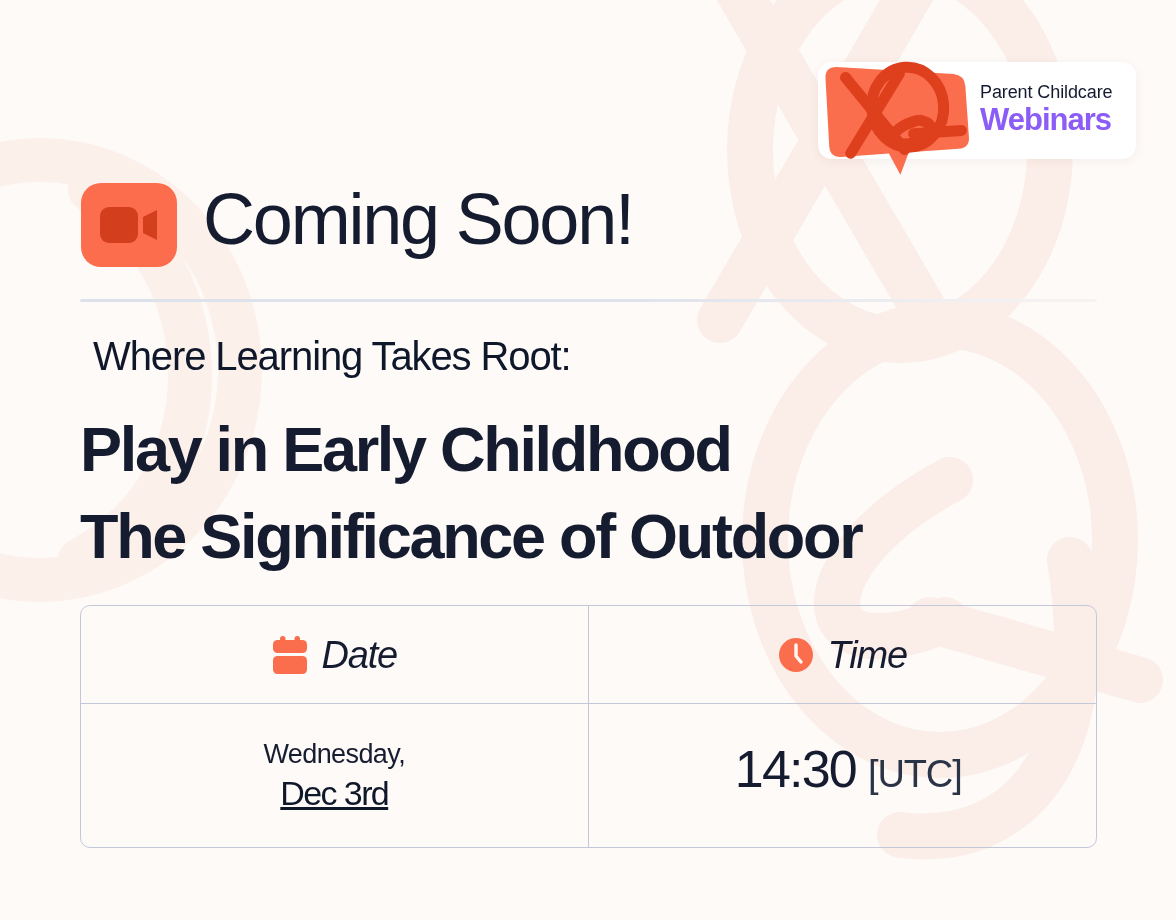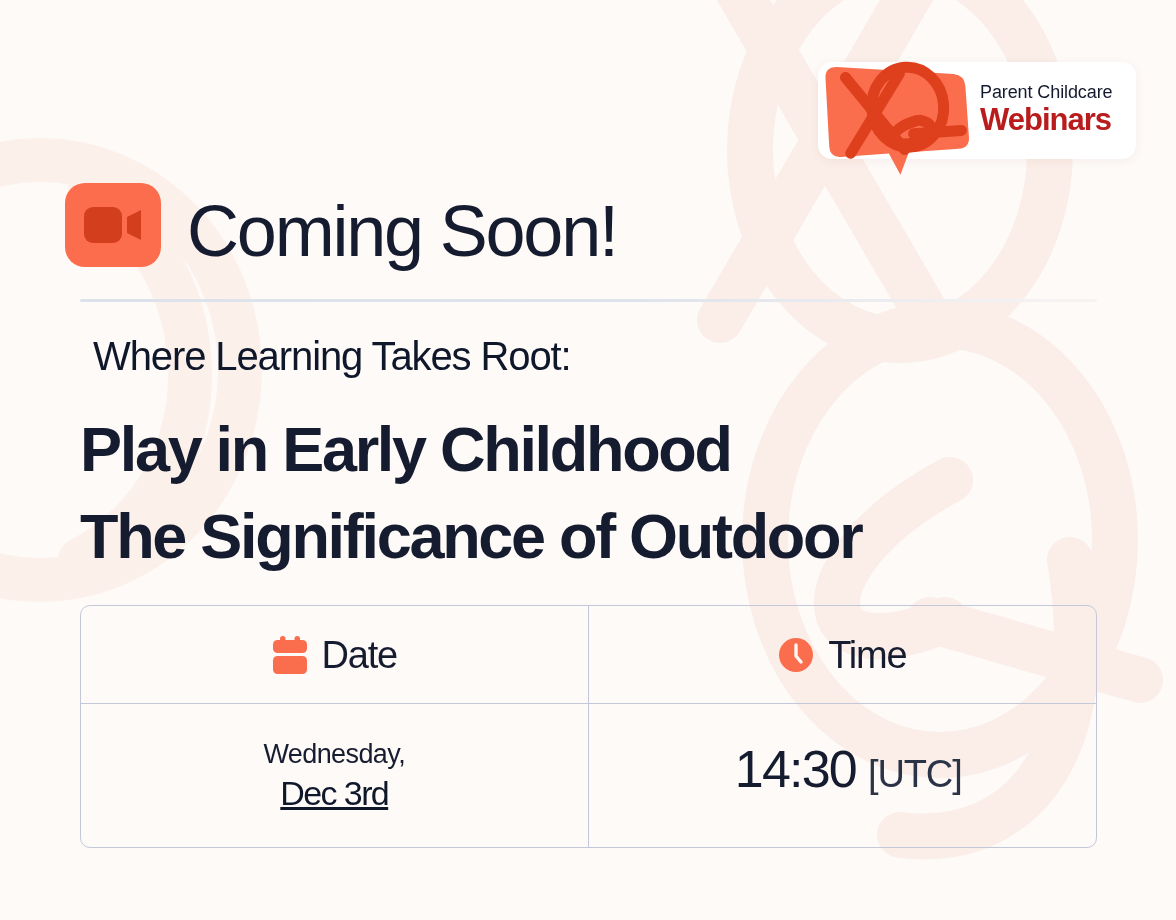--- a/index.html
+++ b/index.html
@@ -63,32 +63,32 @@
   .logo-text-top {
     font-size: 18px;
     color: #151B2E;
     letter-spacing: -0.1px;
     display: block;
     margin-bottom: 3px;
   }
   .logo-text-bottom {
     font-size: 31px;
     font-weight: bold;
-    color: #b91c1c;
+    color: #8b5cf6;
     letter-spacing: -1.0px;
     display: block;
   }
 
   
   .coming-row {
     position: absolute;
-    left: 65px;
+    left: 81px;
     top: 183px;
     display: flex;
-    align-items: flex-end;
+    align-items: flex-start;
   }
   .video-badge {
     width: 96px;
     height: 84px;
     background: #FB6D4C;
     border-radius: 20px;
     display: flex;
     align-items: center;
     justify-content: center;
     flex: none;
@@ -149,21 +149,21 @@
     display: flex;
     flex-direction: column;
     overflow: hidden;
   }
   .card-row {
     display: flex;
     width: 100%;
   }
   .card-row.header-row { height: 97px; }
   .card-row.value-row  { height: 143px; }
-  .card-row.header-row { border-bottom: 1.5px solid #C3C8D8; }
+  .card-row.header-row { border-bottom: 1.5px solid #C3C8D8; font-style: italic; }
   .card-cell {
     flex: 1 1 50%;
     display: flex;
     flex-direction: column;
     align-items: center;
     justify-content: center;
     box-sizing: border-box;
   }
   .card-cell.left-cell { border-right: 1.5px solid #C3C8D8; }
 

